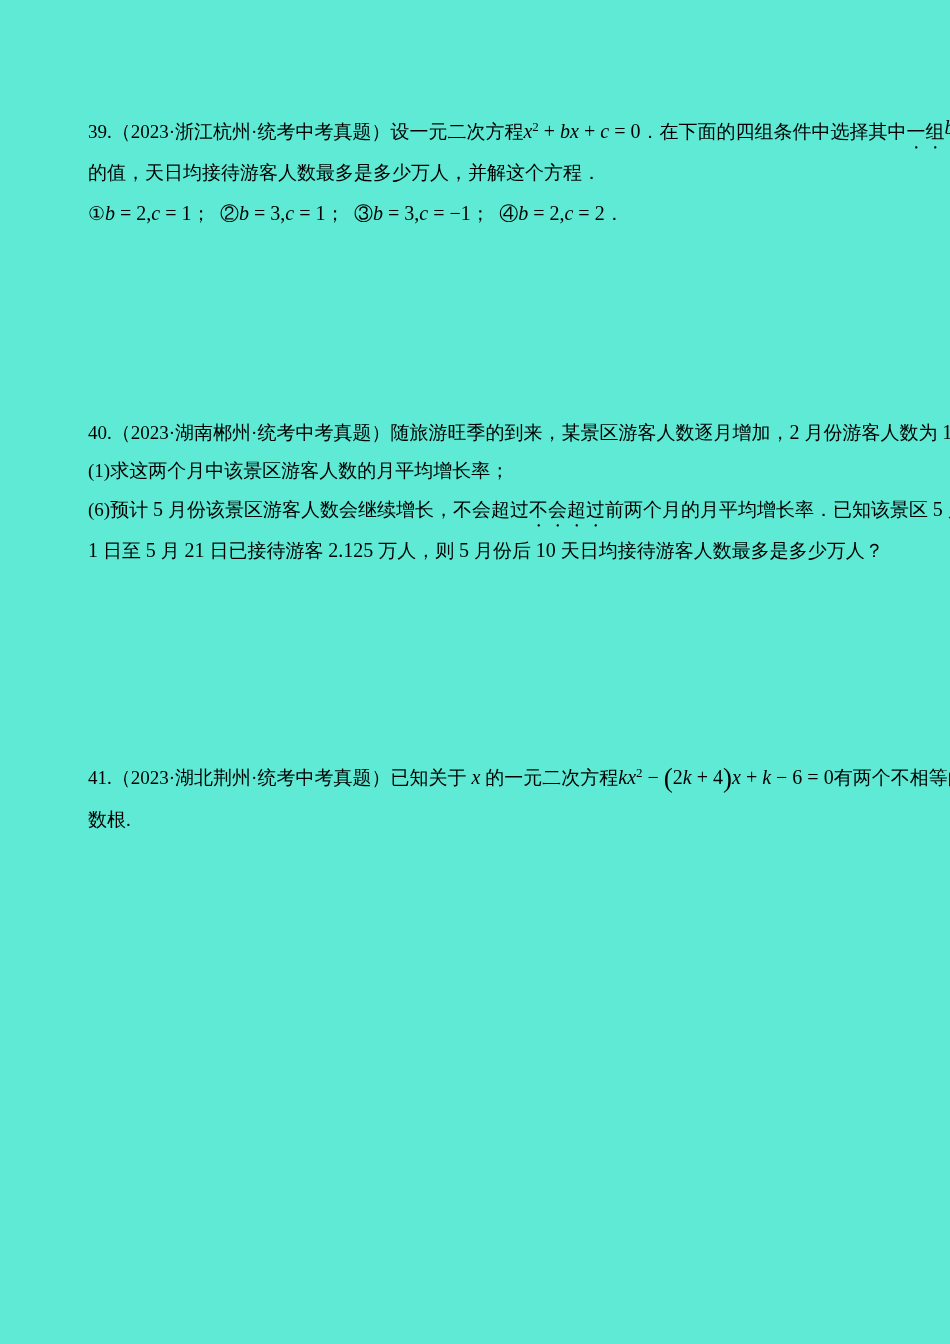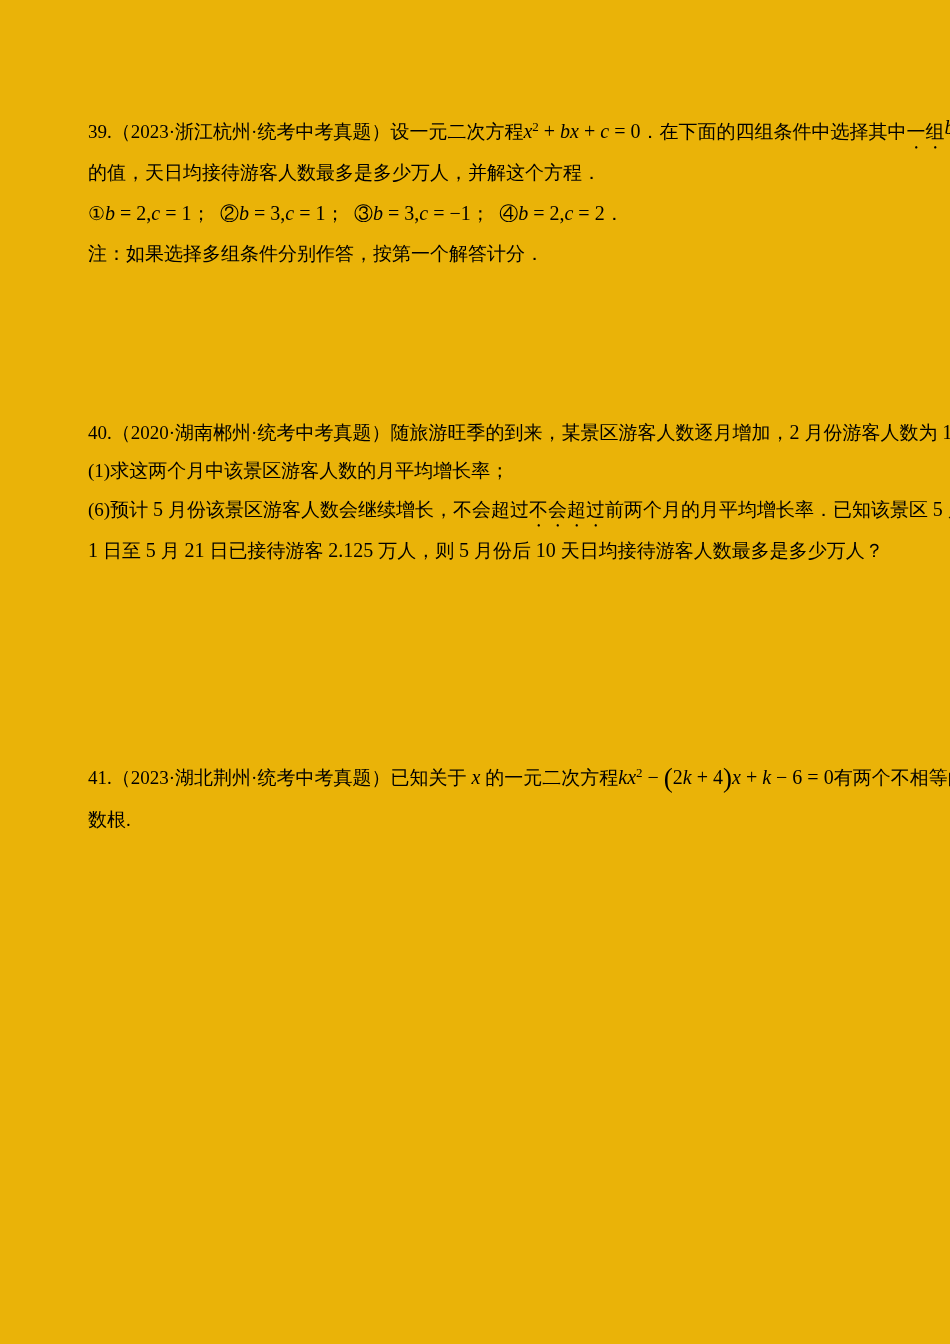--- a/index.html
+++ b/index.html
@@ -1,20 +1,20 @@
 <!DOCTYPE html>
 <html><head>
 <meta charset="utf-8">
 <style>
   html,body{margin:0;padding:0;background:#e8e8e8;}
   .page{
     position:relative;
     width:950px;height:1344px;
     margin:0 auto;
-    background:#eab308;
+    background:#5eead4;
     color:#000000;
     font-family:"Liberation Serif","DejaVu Serif",serif;
     font-size:19px;
     overflow:hidden;
   }
   .problem{position:absolute;left:88px;right:30px;}
   .problem[data-problem="0"]{top:107px;}
   .problem[data-problem="0"] .text-line{line-height:40px;}
   .problem[data-problem="1"]{top:413px;}
   .problem[data-problem="1"] .text-line{line-height:38px;}
@@ -35,24 +35,23 @@
   .raised{position:relative;top:-4px;display:inline-block;}
 </style>
 </head>
 <body>
 
 <div class="page">
   <section class="problem" data-problem="0">
       <div class="text-line"><span class="r-cn">39.（2023·浙江杭州·统考中考真题）设一元二次方程</span><span class="r-math">x</span><span class="r-sup">2</span><span class="r-num"> + </span><span class="r-math">bx</span><span class="r-num"> + </span><span class="r-math">c</span><span class="r-num"> = 0</span><span class="r-cn">．在下面的四组条件中选择其中</span><span class="r-emph">一组</span><span class="r-math raised">b</span></div>
       <div class="text-line"><span class="r-cn">的值，天日均接待游客人数最多是多少万人，并解这个方程．</span></div>
       <div class="text-line"><span class="r-cn">①</span><span class="r-math">b</span><span class="r-num"> = 2,</span><span class="r-math">c</span><span class="r-num"> = 1</span><span class="r-cn">； </span><span class="r-cn">②</span><span class="r-math">b</span><span class="r-num"> = 3,</span><span class="r-math">c</span><span class="r-num"> = 1</span><span class="r-cn">； </span><span class="r-cn">③</span><span class="r-math">b</span><span class="r-num"> = 3,</span><span class="r-math">c</span><span class="r-num"> = −1</span><span class="r-cn">； </span><span class="r-cn">④</span><span class="r-math">b</span><span class="r-num"> = 2,</span><span class="r-math">c</span><span class="r-num"> = 2</span><span class="r-cn">．</span></div>
-      <div class="text-line"><span class="r-cn">注：如果选择多组条件分别作答，按第一个解答计分．</span></div>
     </section>
   <section class="problem" data-problem="1">
-      <div class="text-line"><span class="r-cn">40.（2020·湖南郴州·统考中考真题）随旅游旺季的到来，某景区游客人数逐月增加，</span><span class="r-num">2 </span><span class="r-cn">月份游客人数为 </span><span class="r-num">1.6</span></div>
+      <div class="text-line"><span class="r-cn">40.（2023·湖南郴州·统考中考真题）随旅游旺季的到来，某景区游客人数逐月增加，</span><span class="r-num">2 </span><span class="r-cn">月份游客人数为 </span><span class="r-num">1.6</span></div>
       <div class="text-line"><span class="r-cn">(1)求这两个月中该景区游客人数的月平均增长率；</span></div>
       <div class="text-line"><span class="r-cn">(6)预计 </span><span class="r-num">5 </span><span class="r-cn">月份该景区游客人数会继续增长，不会超过</span><span class="r-emph">不会超过</span><span class="r-cn">前两个月的月平均增长率．已知该景区 </span><span class="r-num">5 </span><span class="r-cn">月</span></div>
       <div class="text-line"><span class="r-num">1 </span><span class="r-cn">日至 </span><span class="r-num">5 </span><span class="r-cn">月 </span><span class="r-num">21 </span><span class="r-cn">日已接待游客 </span><span class="r-num">2.125 </span><span class="r-cn">万人，则 </span><span class="r-num">5 </span><span class="r-cn">月份后 </span><span class="r-num">10 </span><span class="r-cn">天日均接待游客人数最多是多少万人？</span></div>
     </section>
   <section class="problem" data-problem="2">
       <div class="text-line"><span class="r-cn">41.（2023·湖北荆州·统考中考真题）已知关于</span><span class="r-math"> x </span><span class="r-cn">的一元二次方程</span><span class="r-math">kx</span><span class="r-sup">2</span><span class="r-num"> − </span><span class="r-bp">(</span><span class="r-num">2</span><span class="r-math">k</span><span class="r-num"> + 4</span><span class="r-bp">)</span><span class="r-math">x</span><span class="r-num"> + </span><span class="r-math">k</span><span class="r-num"> − 6 = 0</span><span class="r-cn">有两个不相等的实</span></div>
       <div class="text-line"><span class="r-cn">数根.</span></div>
     </section>
 </div>
 

